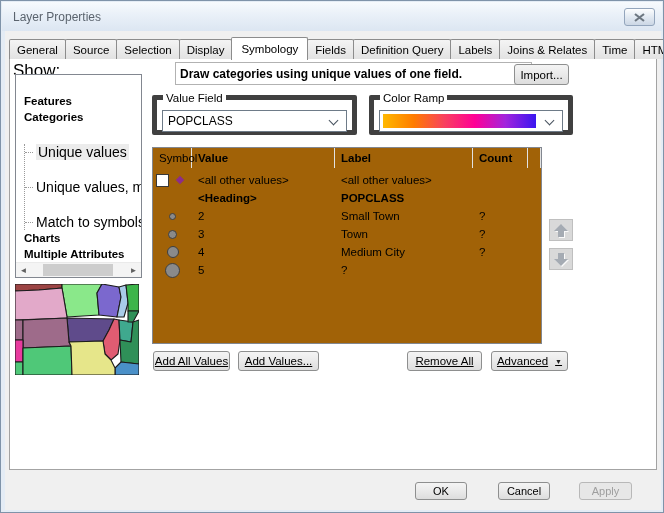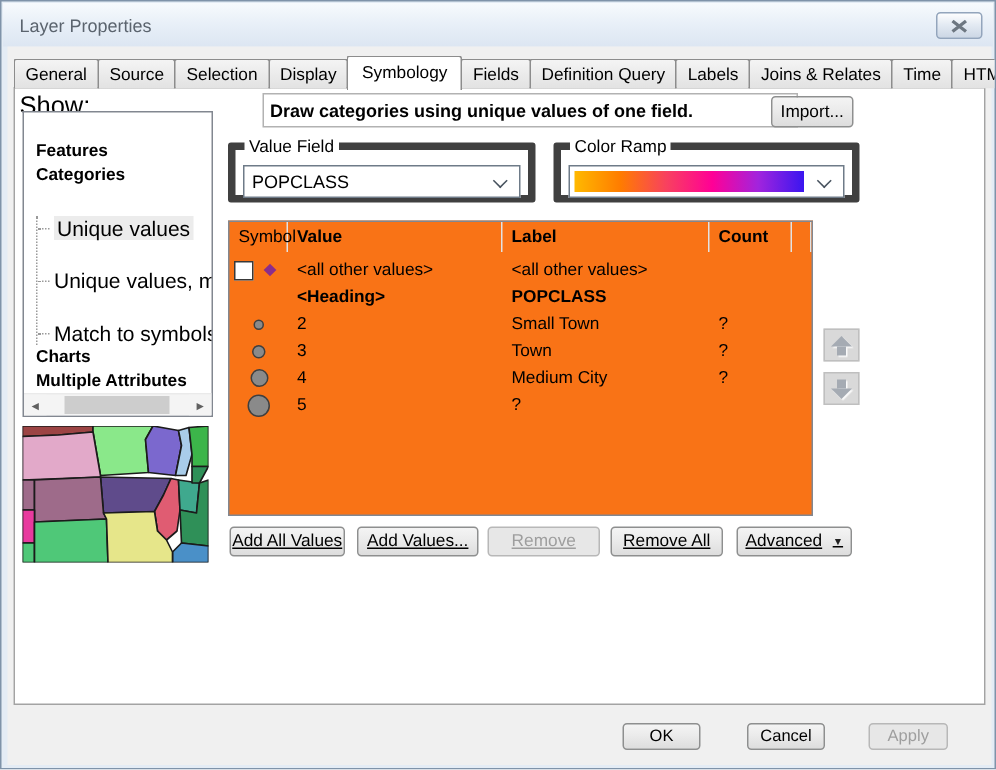--- a/index.html
+++ b/index.html
@@ -69,21 +69,21 @@
   .combo { position:absolute; left:5px; right:5px; top:10px; height:22px; background:#fff;
     border:1px solid #6e7b88; display:flex; align-items:center; }
   .combo-text { padding-left:5px; font-size:12px; }
   .chev { position:absolute; right:9px; top:6px; width:7px; height:7px;
     border-right:1.5px solid #47525e; border-bottom:1.5px solid #47525e;
     transform:rotate(45deg); }
   .ramp-swatch { position:absolute; left:3px; top:3px; right:26px; bottom:3px; }
 
   
   .val-table { position:absolute; left:151px; top:146px; width:390px; height:197px;
-    background:#f97316; border:1px solid #828790; z-index:2; overflow:hidden; }
+    background:#a16207; border:1px solid #828790; z-index:2; overflow:hidden; }
   .vt-head { display:grid; grid-template-columns:39px 143px 138px 55px 1fr; height:20px;
     align-items:center; }
   .vt-head .hc { height:20px; line-height:20px; padding-left:6px; border-right:1px solid #e2e2e2;
     font-size:11.5px; }
   .vt-head .hc.b { font-weight:bold; }
   .vt-row { display:grid; grid-template-columns:39px 143px 138px 55px 1fr; height:18px; align-items:center; }
   .vt-row .c { padding-left:6px; font-size:11.5px; white-space:nowrap; }
   .vt-row.bold-row .c { font-weight:bold; }
   .sym-cell { display:flex; align-items:center; justify-content:center; height:18px; }
   .sym-cell.first { justify-content:flex-start; padding-left:3px; }
@@ -290,21 +290,20 @@
   </div>
   <div class="move-btn move-down">
     <span class="blk-arrow">
         <span class="stem"></span>
         <span class="head-dn"></span>
       </span>
   </div>
 
   <div class="btn act-btn b-addall">Add All Values</div>
   <div class="btn act-btn b-addval">Add Values...</div>
-  <div class="btn act-btn b-remove disabled">Remove</div>
   <div class="btn act-btn b-removeall">Remove All</div>
   <div class="btn act-btn b-advanced">
     <span>Advanced</span>
     <span class="caret">▼</span>
   </div>
 
   <div class="btn f-btn f-ok">OK</div>
   <div class="btn f-btn f-cancel">Cancel</div>
   <div class="btn f-btn f-apply disabled">Apply</div>
 

